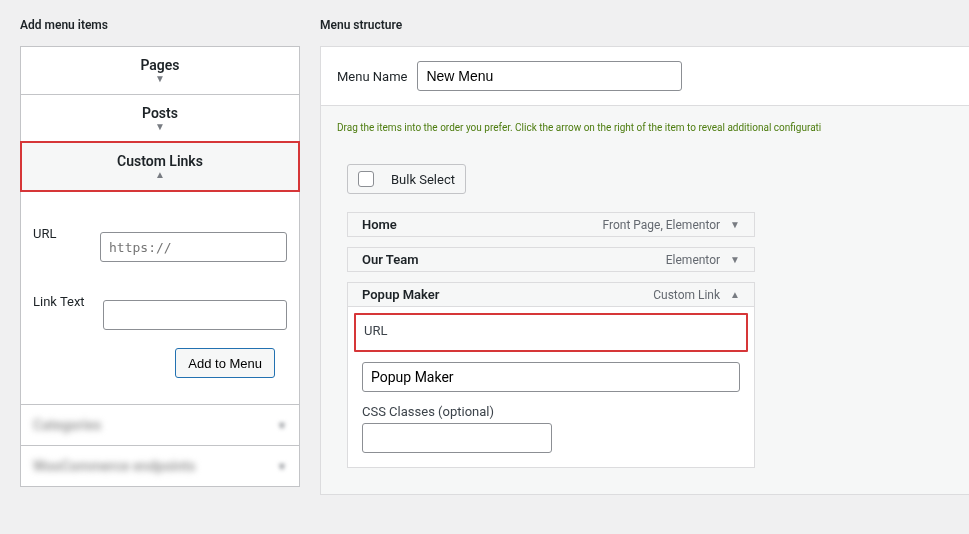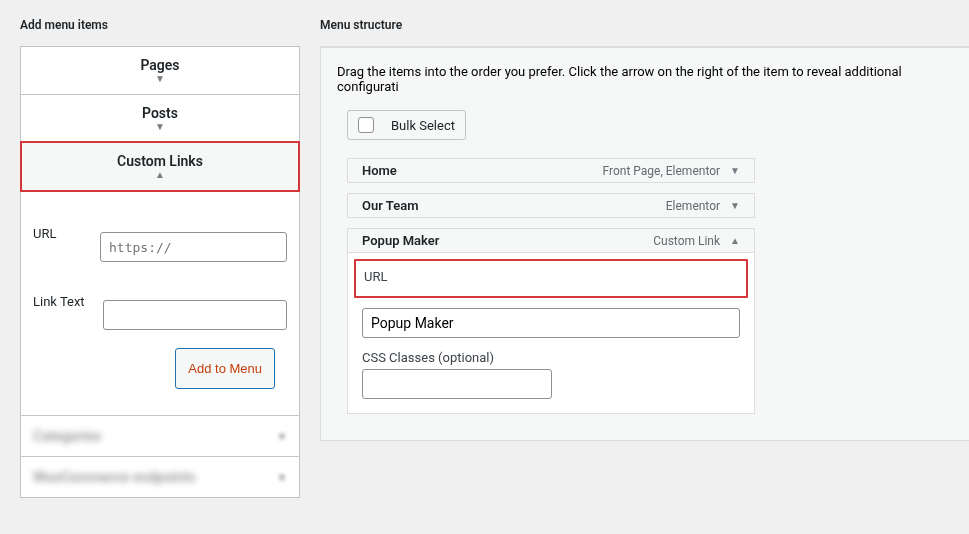--- a/index.html
+++ b/index.html
@@ -88,25 +88,25 @@
     }
     .meta-box-footer {
       padding: 8px 12px 14px 12px;
       text-align: right;
     }
     .button {
       display: inline-block;
       padding: 4px 12px;
       border: 1px solid #2271b1;
       border-radius: 3px;
-      color: #c2410c;
+      color: #000000;
       background: #f6f7f7;
       font-size: 13px;
       cursor: pointer;
-      height: 41px;
+      height: 30px;
     }
     .meta-box-blurred {
       padding: 12px;
       border-top: 1px solid #c3c4c7;
       display: flex;
       justify-content: space-between;
       align-items: center;
     }
     .blur {
       filter: blur(3px);
@@ -143,23 +143,23 @@
       font-size: 14px;
       width: 265px;
       height: 30px;
     }
     .menu-body {
       border-top: 1px solid #dcdcde;
       background: #f6f7f7;
       padding: 16px;
     }
     .instruction {
-      font-size: 13px;
-      color: #000000;
-      margin-bottom: 16px;
+      font-size: 10px;
+      color: #4d7c0f;
+      margin-bottom: 31px;
     }
     .bulk-wrap {
       display: inline-flex;
       align-items: center;
       gap: 17px;
       padding: 6px 10px;
       border: 1px solid #c3c4c7;
       border-radius: 3px;
       background: #f6f7f7;
       margin-left: 10px;
@@ -277,20 +277,24 @@
         <span class="blur">WooCommerce endpoints</span>
         <span class="arrow blur-arrow">▼</span>
       </div>
     </div>
   </div>
 
   <div class="right-col">
     <h2>Menu structure</h2>
 
     <div class="menu-panel">
+      <div class="menu-name-row">
+        <label>Menu Name</label>
+        <input type="text" value="New Menu" style="">
+      </div>
 
       <div class="menu-body">
         <p class="instruction">Drag the items into the order you prefer. Click the arrow on the right of the item to reveal additional configurati</p>
 
         <div class="bulk-wrap">
           <span class="checkbox"></span>
           <span>Bulk Select</span>
         </div>
 
         <div class="menu-items">

